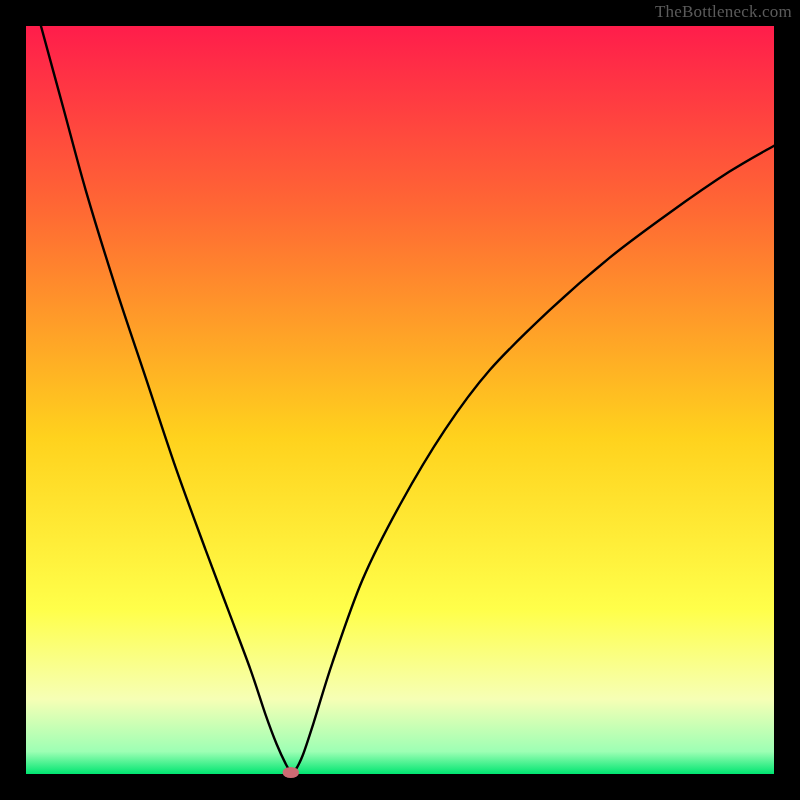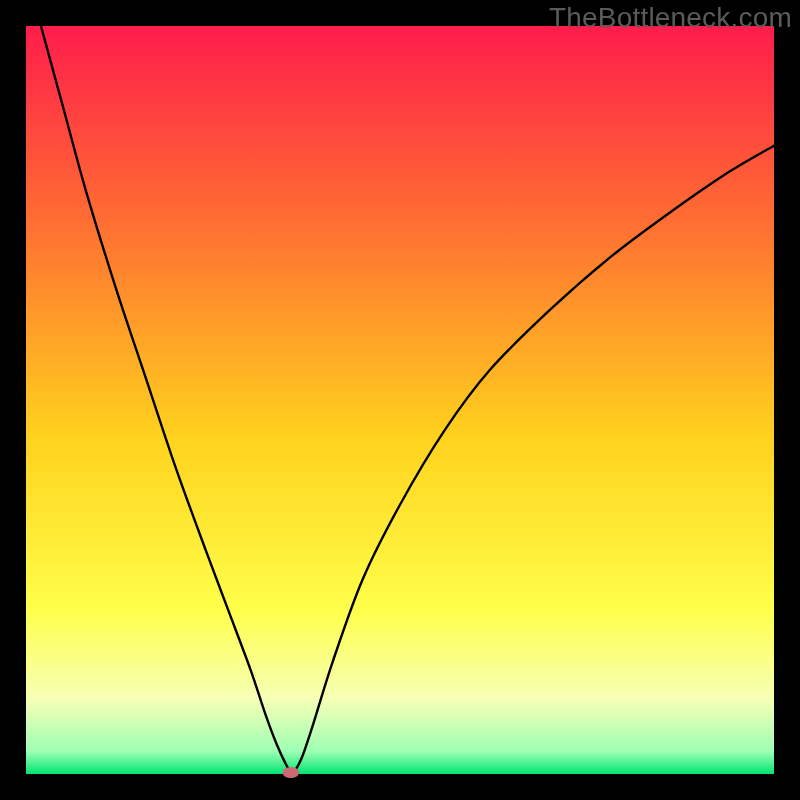--- a/index.html
+++ b/index.html
@@ -14,25 +14,26 @@
   .stage {
     position: relative;
     width: 800px;
     height: 800px;
   }
   .watermark {
     position: absolute;
     top: 2px;
     right: 8px;
     color: #5b5b5b;
-    font-size: 28px;
+    font-size: 17px;
     font-weight: 500;
     letter-spacing: 0.2px;
     z-index: 5;
     user-select: none;
+    font-family: Liberation Serif, serif;
   }
   svg { display: block; }
 </style>
 </head>
 <body>
 
 <div class="stage">
   <div class="watermark">TheBottleneck.com</div>
   <svg id="chart-svg" width="800" height="800" viewBox="0 0 800 800" preserveAspectRatio="none">
       <defs>

